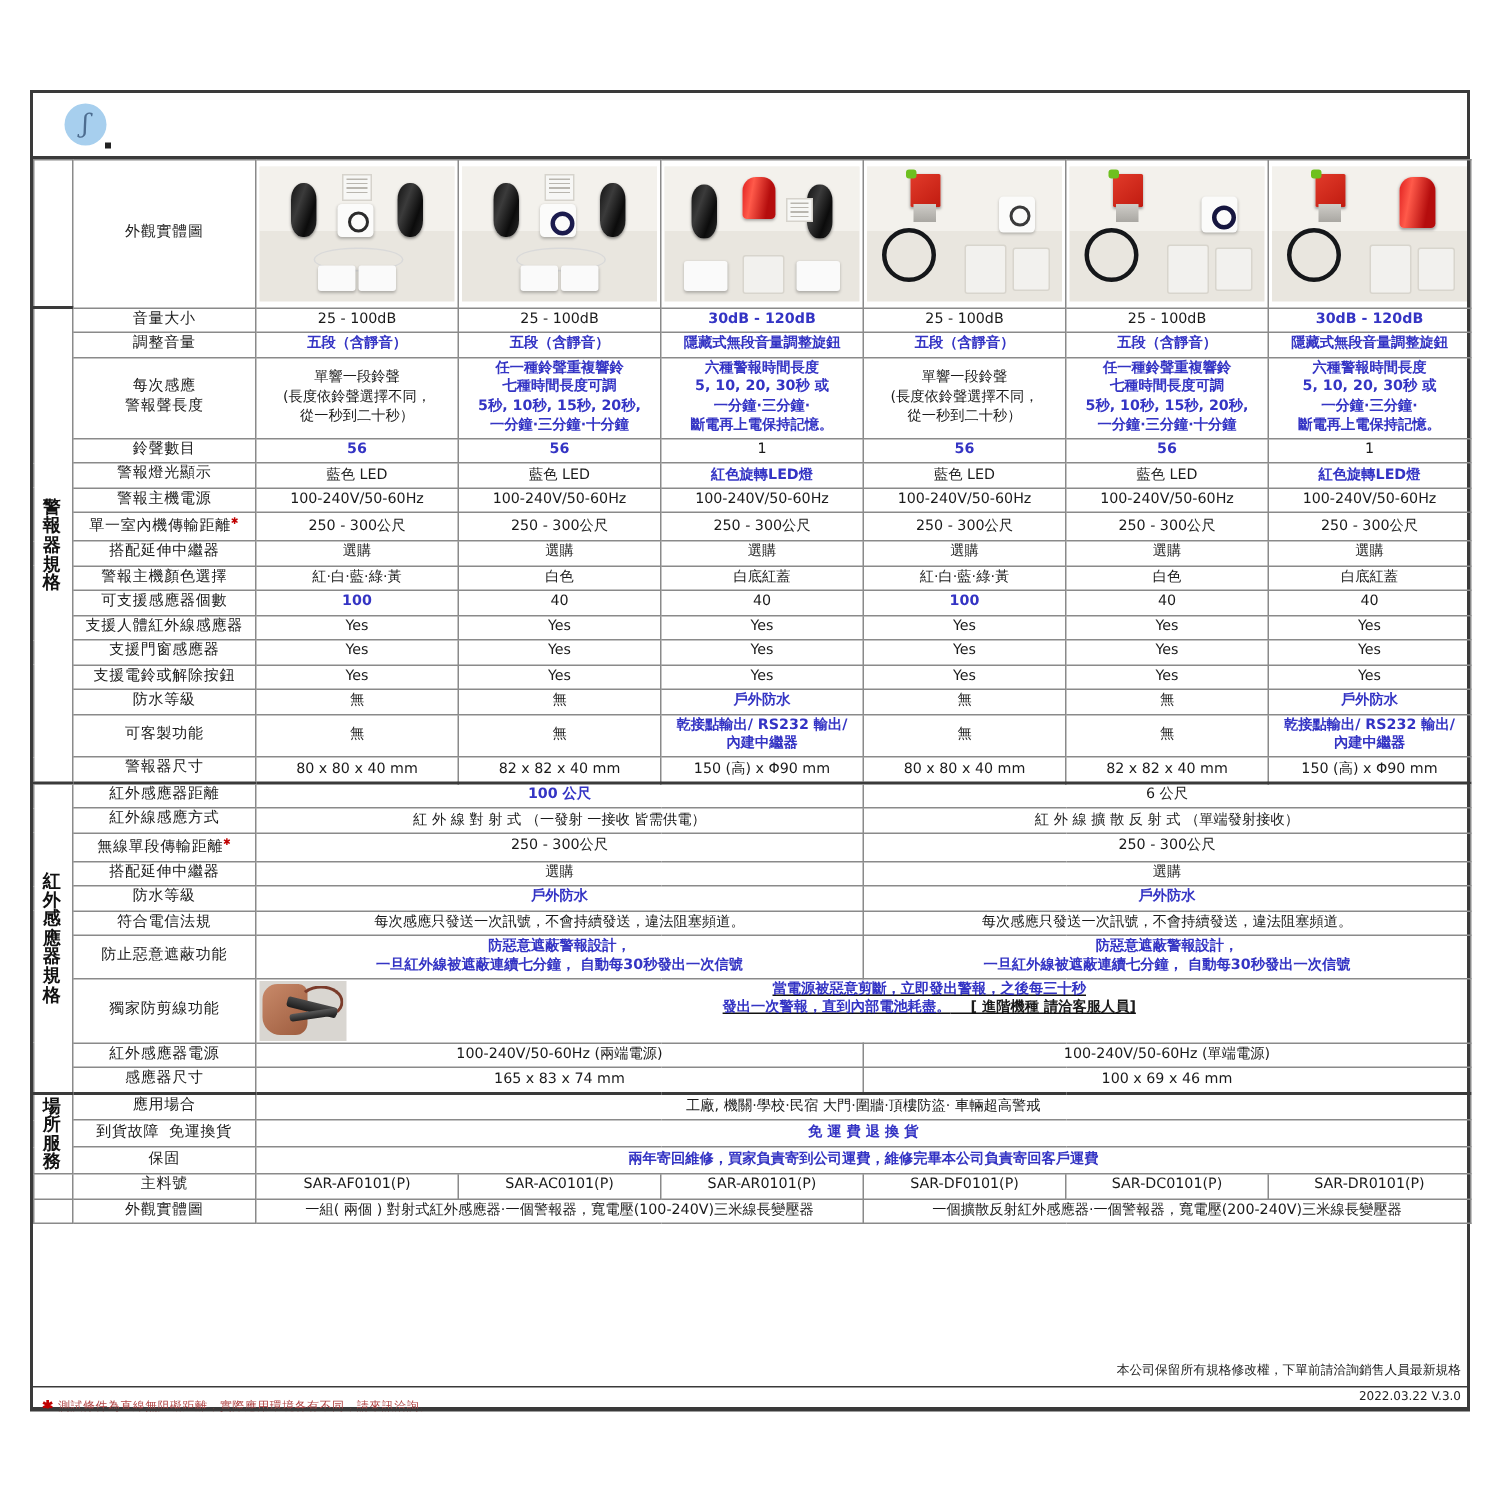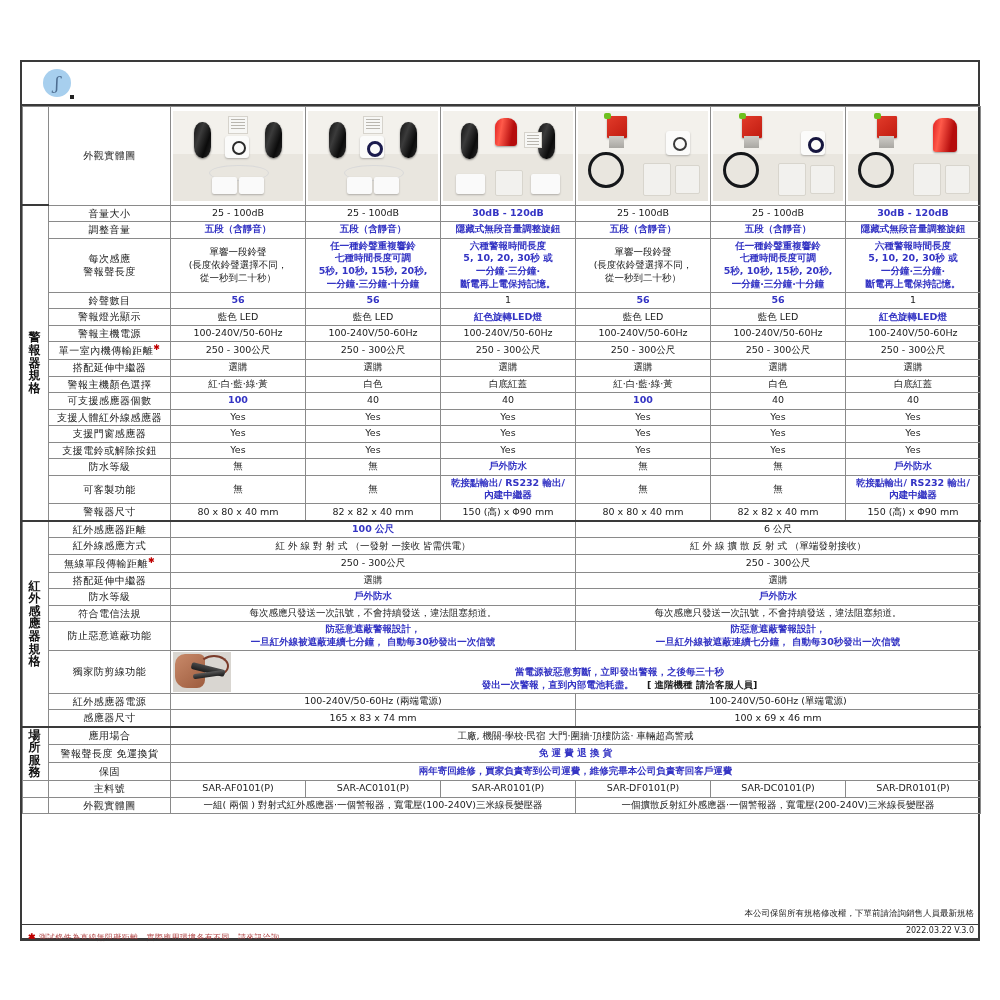--- a/index.html
+++ b/index.html
@@ -60,21 +60,21 @@
   .sec{
     background:#fff;font-weight:bold;font-size:12px;
     font-family:"DejaVu Serif","Liberation Serif",serif;
     letter-spacing:2px;padding:0;margin-top:17px;
   }
   .sec span{
     display:block;width:14px;margin:0 auto;
     line-height:1.05;word-break:break-all;
   }
   .lbl{
-    font-family:Liberation Sans, sans-serif;
+    font-family:Liberation Mono, monospace;
     font-size:10px;color:#1a1a1a;letter-spacing:.5px;
   }
   .lbl sup{color:#c00000;font-size:8px;}
   .v{font-size:9.5px;color:#1a1a1a;}
   .blue{color:#3434c4;}
   .b{font-weight:bold;margin-left:24px;}
   .thickTop{border-top:2px solid #3a3a3a !important;}
   .thickBot{border-bottom:2px solid #3a3a3a !important;}
 
   
@@ -114,21 +114,21 @@
          display:inline-block;vertical-align:middle;}
   .plier .hand{position:absolute;left:2px;top:2px;width:30px;height:34px;border-radius:10px 6px 8px 12px;
          background:linear-gradient(140deg,#c98a6a,#9d5c3e);}
   .plier .tool{position:absolute;left:18px;top:14px;width:34px;height:7px;
          background:linear-gradient(#4a4a4a,#1d1d1d);transform:rotate(14deg);border-radius:2px;}
   .plier .tool2{position:absolute;left:20px;top:20px;width:32px;height:5px;
          background:linear-gradient(#5a5a5a,#222);transform:rotate(-8deg);border-radius:2px;}
   .plier .cable{position:absolute;left:26px;top:3px;width:26px;height:18px;
          border:2px solid #7a3b2a;border-radius:50%;border-left-color:transparent;border-bottom-color:transparent;}
 
-  .cellflex{display:flex;align-items:flex-end;justify-content:flex-start;gap:6px;}
+  .cellflex{display:flex;align-items:flex-start;justify-content:flex-start;gap:6px;text-decoration:underline;}
   .cutwire-txt{flex:1;text-align:center;}
 
   
   .footnote{
     position:absolute;left:28px;top:932px;font-size:8px;color:#b24545;
     font-family:"DejaVu Serif","Liberation Serif",serif;letter-spacing:.3px;
   }
   .footnote b{color:#c00000;font-size:9px;}
   .rightnote{
     position:absolute;right:26px;top:908px;font-size:8.5px;color:#222;
@@ -467,21 +467,21 @@
             <td class="v" colspan="3">100 x 69 x 46 mm</td>
           </tr>
           <tr>
             <td class="sec thickTop" rowspan="3">
               <span>場所服務</span>
             </td>
             <td class="lbl thickTop">應用場合</td>
             <td class="v thickTop" colspan="6">工廠, 機關·學校·民宿 大門·圍牆·頂樓防盜· 車輛超高警戒</td>
           </tr>
           <tr>
-            <td class="lbl">警報聲長度  免運換貨</td>
+            <td class="lbl">到貨故障  免運換貨</td>
             <td class="v blue b" colspan="6">免 運 費 退 換 貨</td>
           </tr>
           <tr>
             <td class="lbl">保固</td>
             <td class="v blue b" colspan="6">兩年寄回維修，買家負責寄到公司運費，維修完畢本公司負責寄回客戶運費</td>
           </tr>
           <tr>
             <td class="sec"></td>
             <td class="lbl">主料號</td>
             <td class="v">SAR-AF0101(P)</td>

